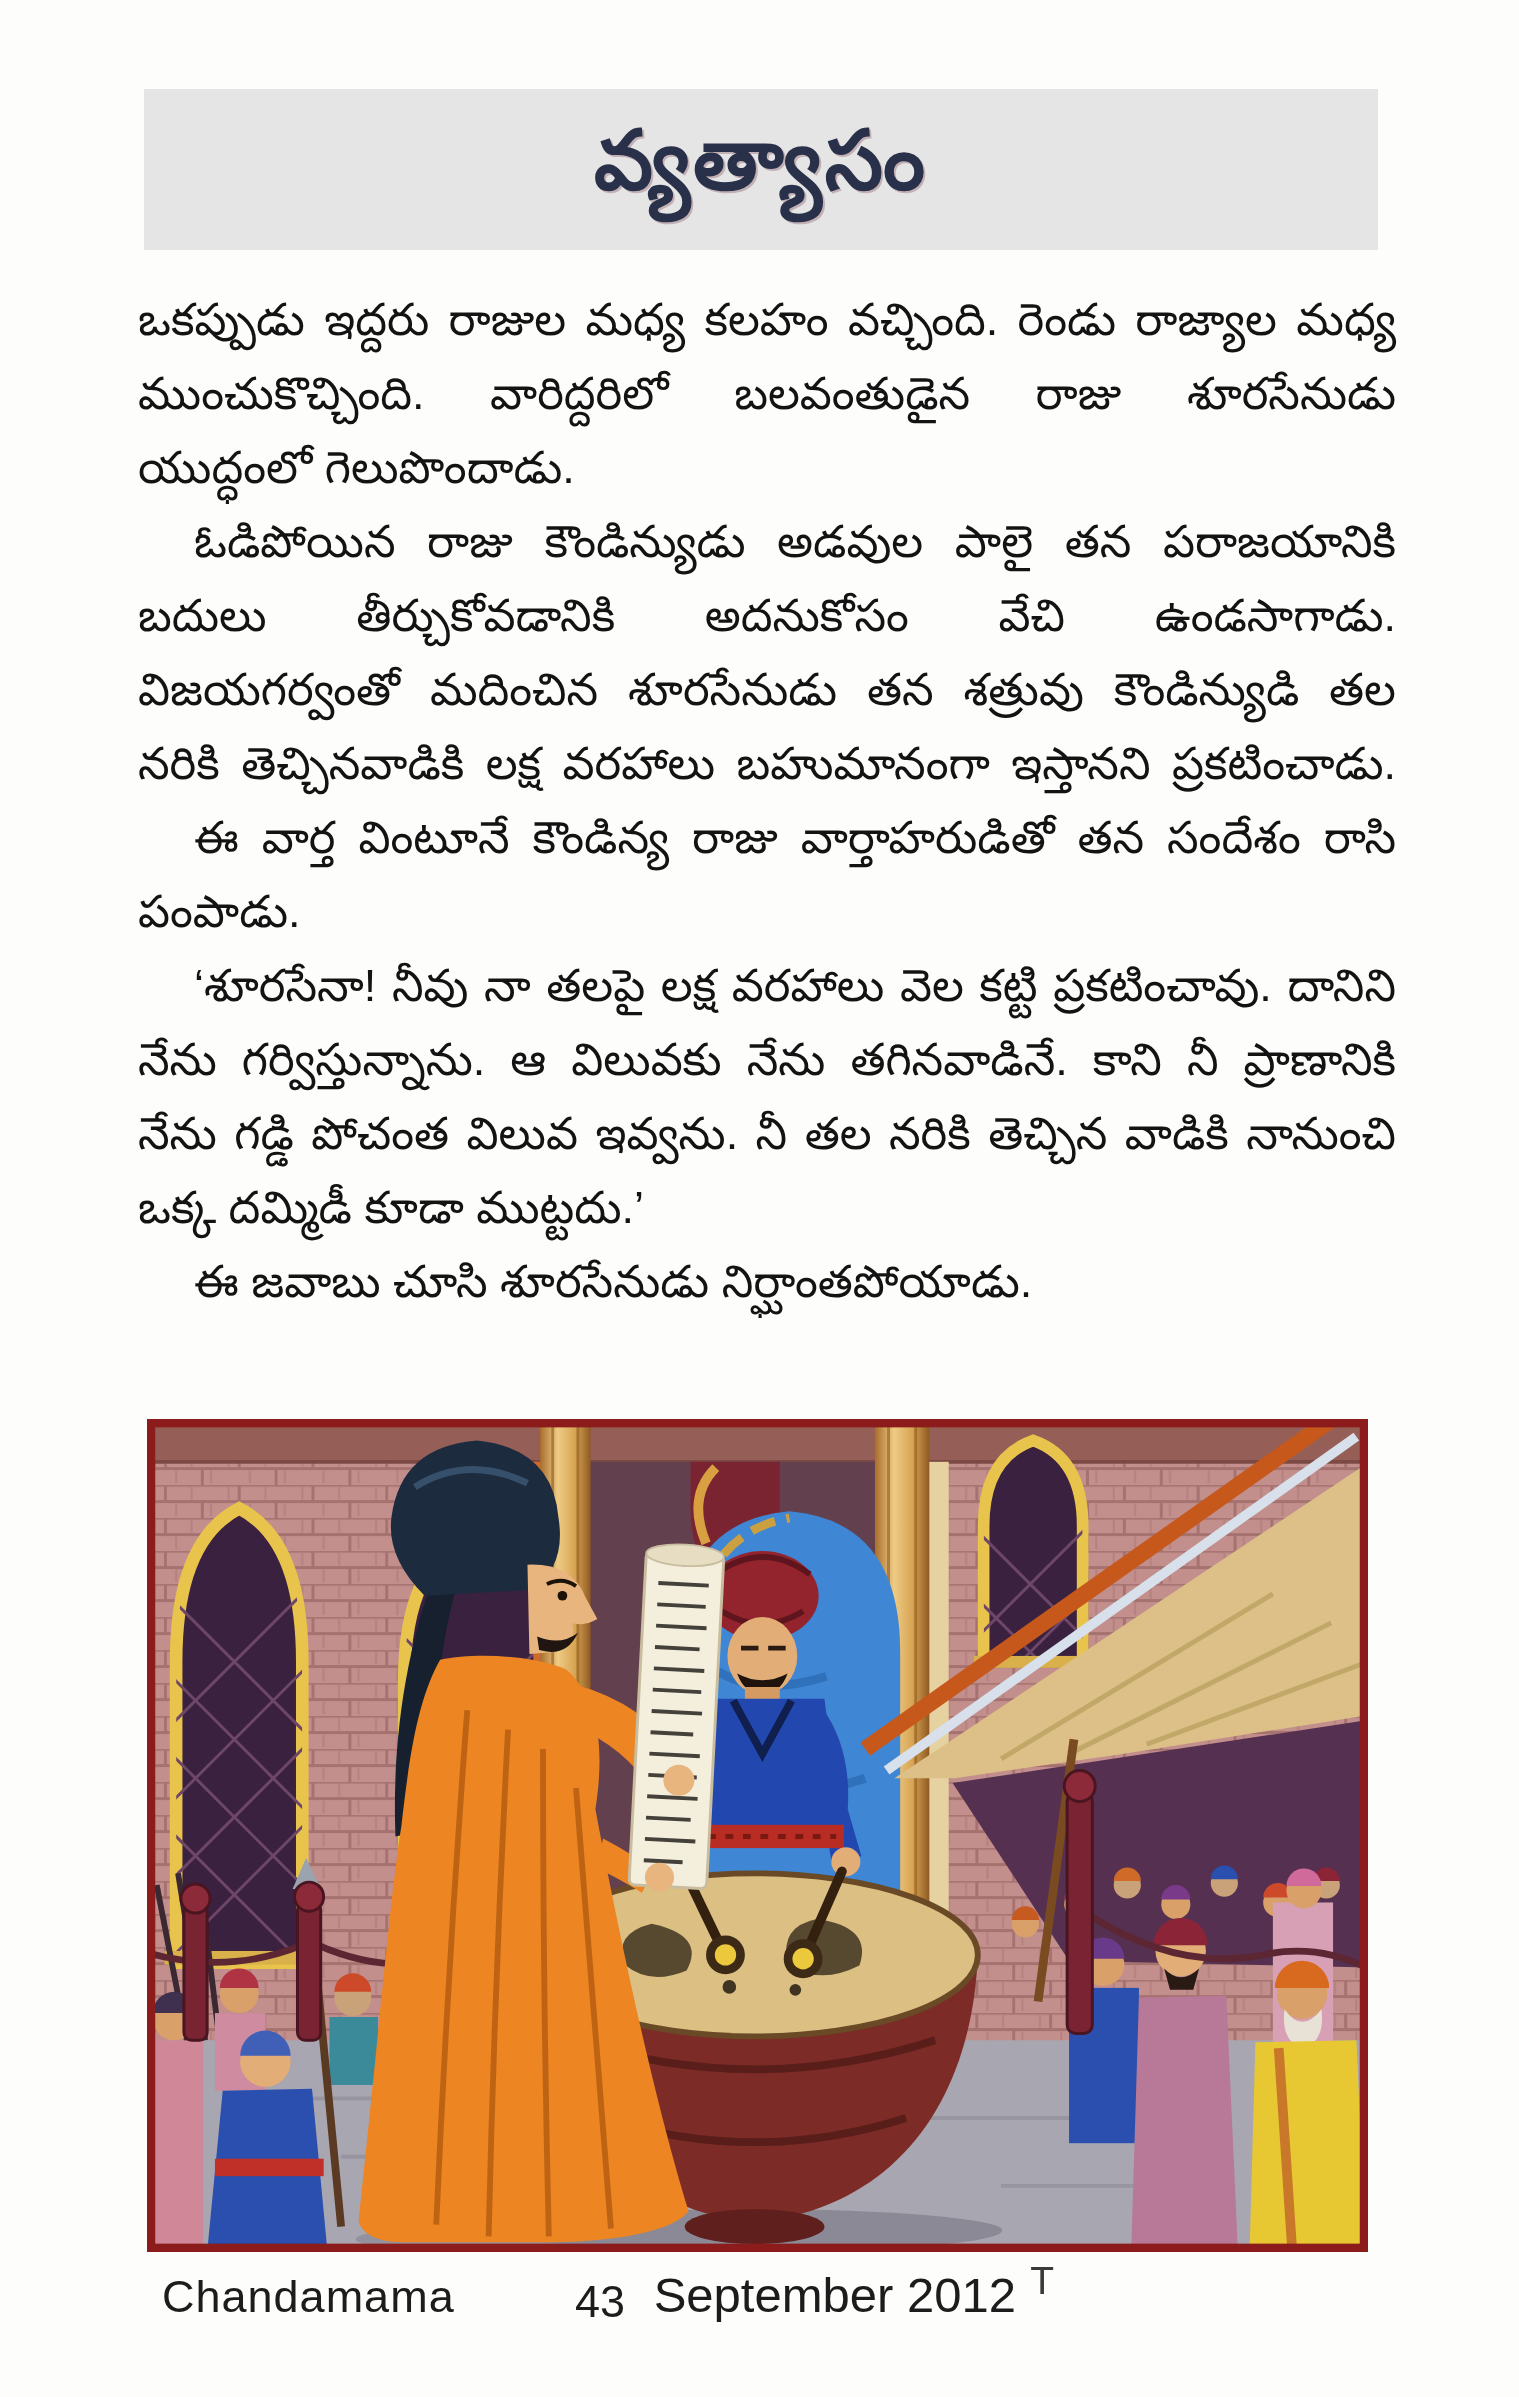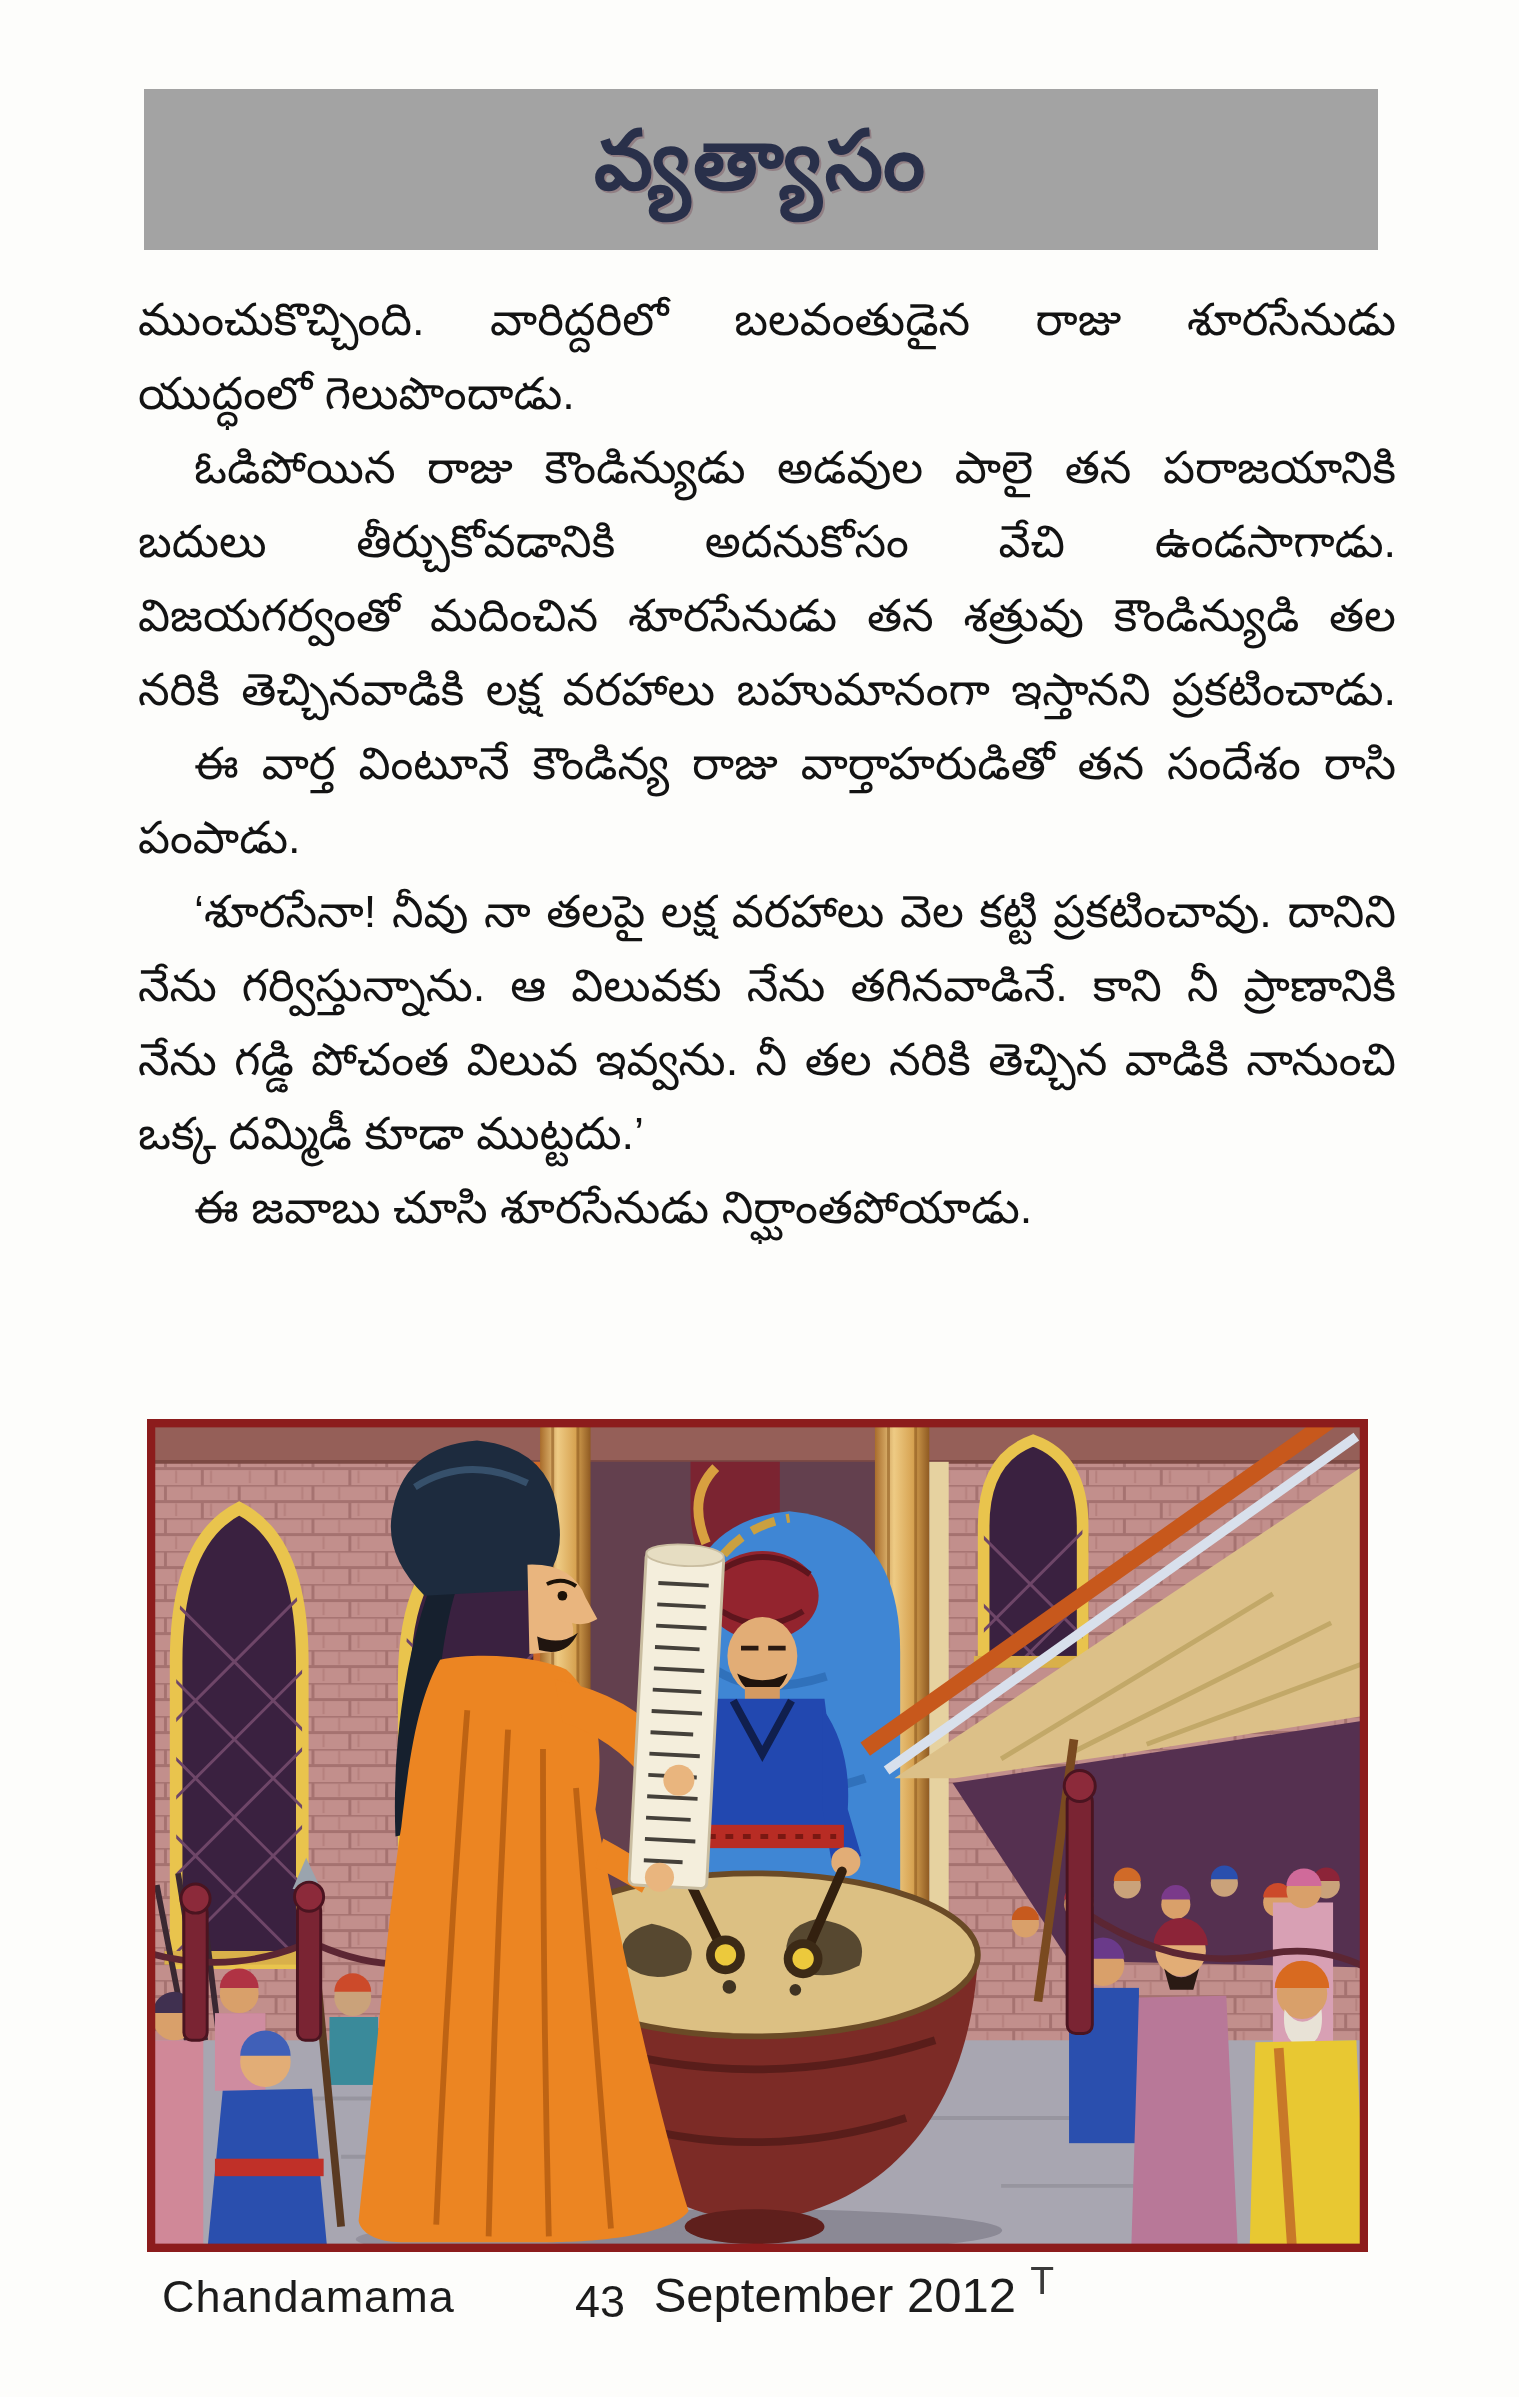--- a/index.html
+++ b/index.html
@@ -1,20 +1,20 @@
 <!DOCTYPE html>
 <html><head>
 <meta charset="utf-8">
 <style>
   html,body{margin:0;padding:0;background:#9a9a9a;}
   .page{position:relative;width:1520px;height:2398px;margin:0 auto;background:#fdfdfb;
         font-family:"Liberation Sans","DejaVu Sans",sans-serif;overflow:hidden;}
   
   .banner{position:absolute;left:144px;top:89px;width:1234px;height:161px;
-          background:#a3a3a3;display:flex;align-items:center;justify-content:center;}
+          background:#e5e5e5;display:flex;align-items:center;justify-content:center;}
   .banner-title{font-size:83px;font-weight:bold;color:#29304a;letter-spacing:2.9px;
           font-family:"DejaVu Serif","Liberation Serif",serif;
           text-shadow:1.9px 1.9px 0 rgba(90,20,40,.25);}
   
   .story{position:absolute;left:138px;top:283px;width:1258px;
          font-size:45px;line-height:74px;color:#131313;}
   .line{text-align:justify;text-align-last:justify;white-space:normal;}
   .line.end{text-align-last:left;}
   .line.indent{text-indent:56px;}
   
@@ -29,20 +29,21 @@
 </head>
 <body>
 
 <div class="page">
 
   <div class="banner">
     <div class="banner-title">వ్యత్యాసం</div>
   </div>
 
   <div class="story">
+    <div class="line">ఒకప్పుడు ఇద్దరు రాజుల మధ్య కలహం వచ్చింది. రెండు రాజ్యాల మధ్య</div>
     <div class="line">ముంచుకొచ్చింది. వారిద్దరిలో బలవంతుడైన రాజు శూరసేనుడు</div>
     <div class="line end">యుద్ధంలో గెలుపొందాడు.</div>
     <div class="line indent">ఓడిపోయిన రాజు కౌండిన్యుడు అడవుల పాలై తన పరాజయానికి</div>
     <div class="line">బదులు తీర్చుకోవడానికి అదనుకోసం వేచి ఉండసాగాడు.</div>
     <div class="line">విజయగర్వంతో మదించిన శూరసేనుడు తన శత్రువు కౌండిన్యుడి తల</div>
     <div class="line">నరికి తెచ్చినవాడికి లక్ష వరహాలు బహుమానంగా ఇస్తానని ప్రకటించాడు.</div>
     <div class="line indent">ఈ వార్త వింటూనే కౌండిన్య రాజు వార్తాహరుడితో తన సందేశం రాసి</div>
     <div class="line end">పంపాడు.</div>
     <div class="line indent">‘శూరసేనా! నీవు నా తలపై లక్ష వరహాలు వెల కట్టి ప్రకటించావు. దానిని</div>
     <div class="line">నేను గర్విస్తున్నాను. ఆ విలువకు నేను తగినవాడినే. కాని నీ ప్రాణానికి</div>

